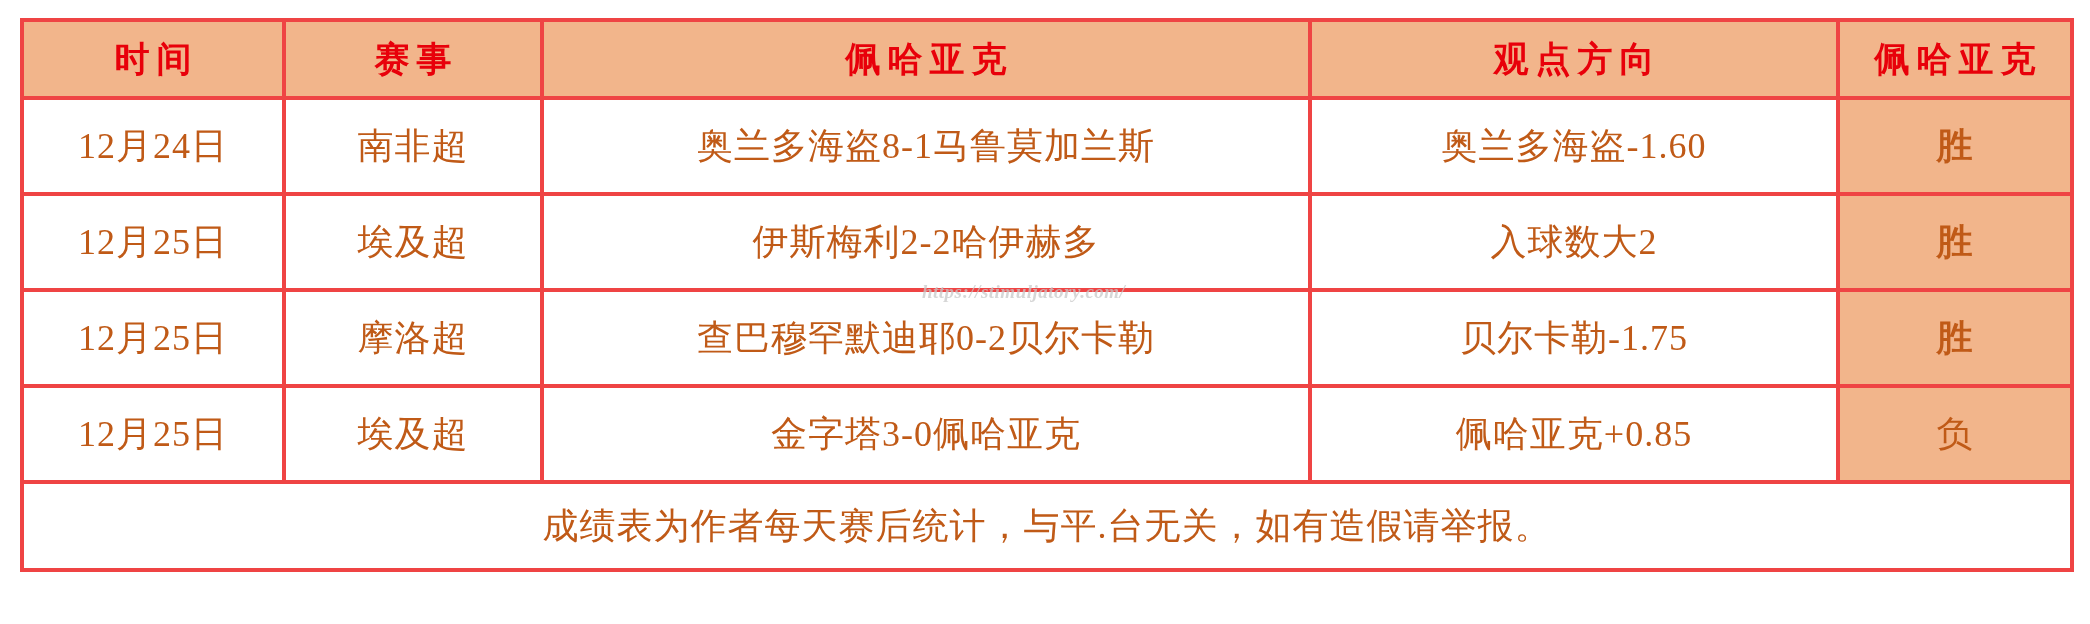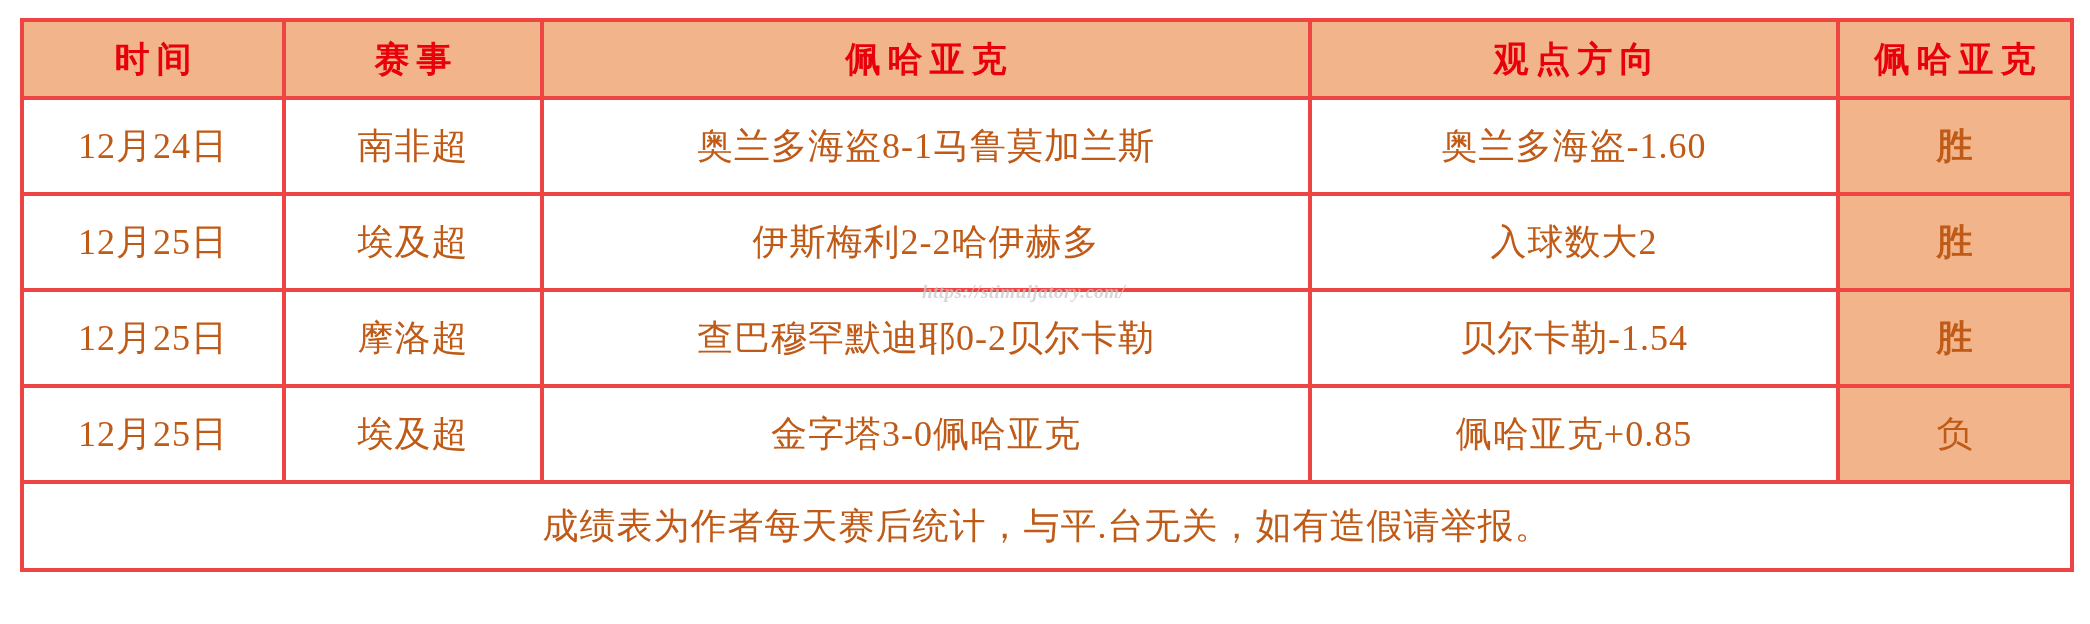--- a/index.html
+++ b/index.html
@@ -209,21 +209,21 @@
         <td>
           <div class="cell-text">12月25日</div>
         </td>
         <td>
           <div class="cell-text">摩洛超</div>
         </td>
         <td>
           <div class="cell-text">查巴穆罕默迪耶0-2贝尔卡勒</div>
         </td>
         <td>
-          <div class="cell-text">贝尔卡勒-1.54</div>
+          <div class="cell-text">贝尔卡勒-1.75</div>
         </td>
         <td class="outcome-cell">
           <div class="outcome-text">胜</div>
         </td>
       </tr>
 
       <tr class="data-row">
         <td>
           <div class="cell-text">12月25日</div>
         </td>

